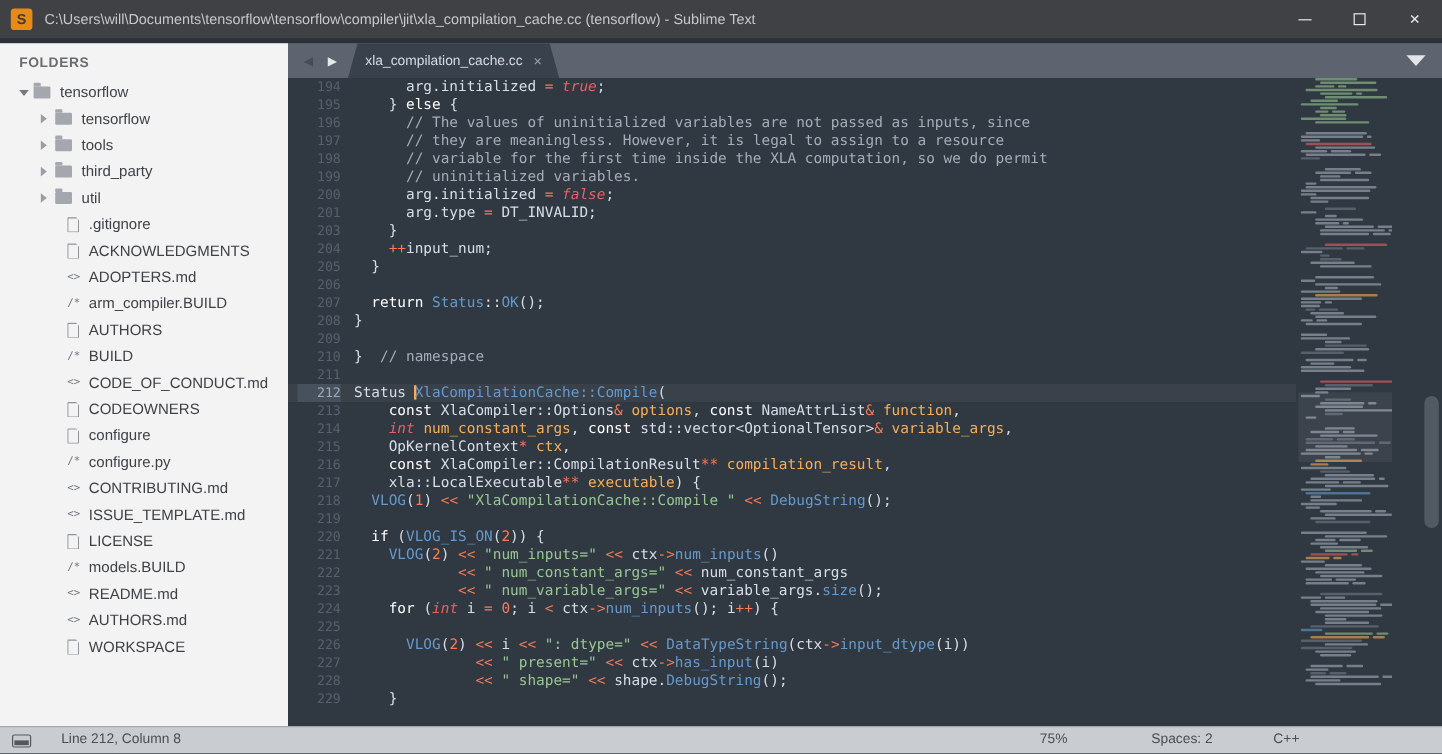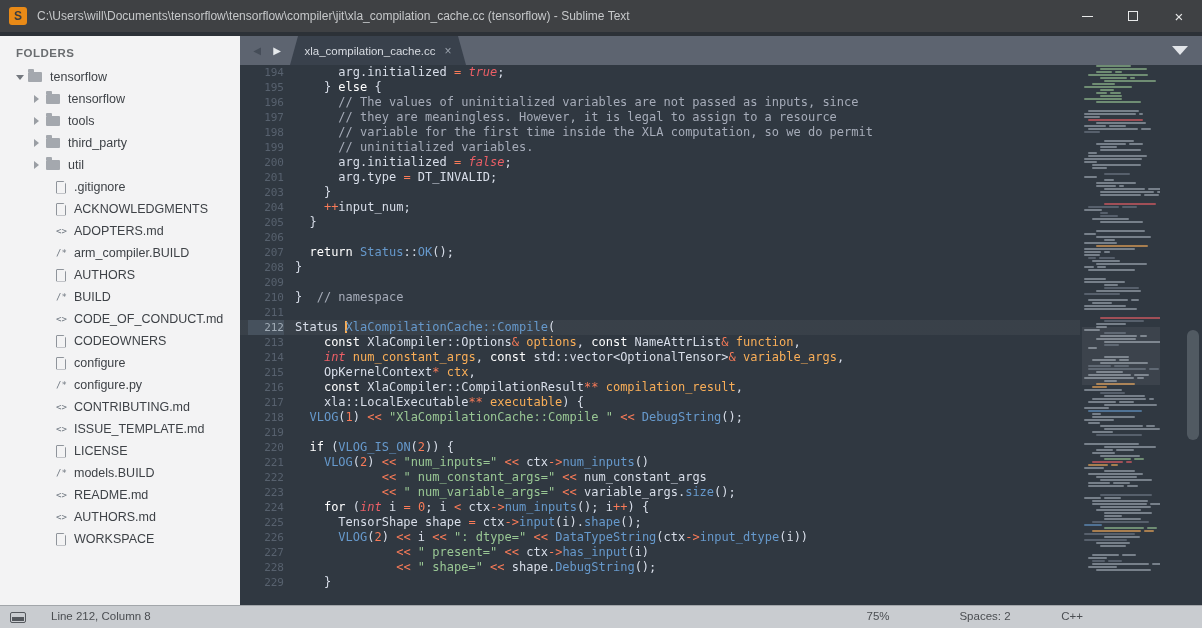--- a/index.html
+++ b/index.html
@@ -227,21 +227,21 @@
       <div class="line"><span class="ln">215</span><span class="lcode"><span class="tk-t">    OpKernelContext</span><span class="tk-o">*</span><span class="tk-p"> ctx</span><span class="tk-t">,</span></span></div>
       <div class="line"><span class="ln">216</span><span class="lcode"><span class="tk-t">    </span><span class="tk-k">const</span><span class="tk-t"> XlaCompiler::CompilationResult</span><span class="tk-o">**</span><span class="tk-p"> compilation_result</span><span class="tk-t">,</span></span></div>
       <div class="line"><span class="ln">217</span><span class="lcode"><span class="tk-t">    xla::LocalExecutable</span><span class="tk-o">**</span><span class="tk-p"> executable</span><span class="tk-t">) {</span></span></div>
       <div class="line"><span class="ln">218</span><span class="lcode"><span class="tk-t">  </span><span class="tk-f">VLOG</span><span class="tk-t">(</span><span class="tk-n">1</span><span class="tk-t">) </span><span class="tk-o">&lt;&lt;</span><span class="tk-t"> </span><span class="tk-s">"XlaCompilationCache::Compile "</span><span class="tk-t"> </span><span class="tk-o">&lt;&lt;</span><span class="tk-t"> </span><span class="tk-f">DebugString</span><span class="tk-t">();</span></span></div>
       <div class="line"><span class="ln">219</span><span class="lcode"><span class="tk-t"></span></span></div>
       <div class="line"><span class="ln">220</span><span class="lcode"><span class="tk-t">  </span><span class="tk-k">if</span><span class="tk-t"> (</span><span class="tk-f">VLOG_IS_ON</span><span class="tk-t">(</span><span class="tk-n">2</span><span class="tk-t">)) {</span></span></div>
       <div class="line"><span class="ln">221</span><span class="lcode"><span class="tk-t">    </span><span class="tk-f">VLOG</span><span class="tk-t">(</span><span class="tk-n">2</span><span class="tk-t">) </span><span class="tk-o">&lt;&lt;</span><span class="tk-t"> </span><span class="tk-s">"num_inputs="</span><span class="tk-t"> </span><span class="tk-o">&lt;&lt;</span><span class="tk-t"> ctx</span><span class="tk-o">-&gt;</span><span class="tk-f">num_inputs</span><span class="tk-t">()</span></span></div>
       <div class="line"><span class="ln">222</span><span class="lcode"><span class="tk-t">            </span><span class="tk-o">&lt;&lt;</span><span class="tk-t"> </span><span class="tk-s">" num_constant_args="</span><span class="tk-t"> </span><span class="tk-o">&lt;&lt;</span><span class="tk-t"> num_constant_args</span></span></div>
       <div class="line"><span class="ln">223</span><span class="lcode"><span class="tk-t">            </span><span class="tk-o">&lt;&lt;</span><span class="tk-t"> </span><span class="tk-s">" num_variable_args="</span><span class="tk-t"> </span><span class="tk-o">&lt;&lt;</span><span class="tk-t"> variable_args.</span><span class="tk-f">size</span><span class="tk-t">();</span></span></div>
       <div class="line"><span class="ln">224</span><span class="lcode"><span class="tk-t">    </span><span class="tk-k">for</span><span class="tk-t"> (</span><span class="tk-ki">int</span><span class="tk-t"> i </span><span class="tk-o">=</span><span class="tk-t"> </span><span class="tk-n">0</span><span class="tk-t">; i </span><span class="tk-o">&lt;</span><span class="tk-t"> ctx</span><span class="tk-o">-&gt;</span><span class="tk-f">num_inputs</span><span class="tk-t">(); i</span><span class="tk-o">++</span><span class="tk-t">) {</span></span></div>
-      <div class="line"><span class="ln">225</span><span class="lcode"><span class="tk-t">      TensorShape shape </span><span class="tk-o">=</span><span class="tk-t"> ctx</span><span class="tk-o">-&gt;</span><span class="tk-f">input</span><span class="tk-t">(i).</span><span class="tk-f">shape</span><span class="tk-t">();</span></span></div>
+      <div class="line"><span class="ln">225</span></div>
       <div class="line"><span class="ln">226</span><span class="lcode"><span class="tk-t">      </span><span class="tk-f">VLOG</span><span class="tk-t">(</span><span class="tk-n">2</span><span class="tk-t">) </span><span class="tk-o">&lt;&lt;</span><span class="tk-t"> i </span><span class="tk-o">&lt;&lt;</span><span class="tk-t"> </span><span class="tk-s">": dtype="</span><span class="tk-t"> </span><span class="tk-o">&lt;&lt;</span><span class="tk-t"> </span><span class="tk-f">DataTypeString</span><span class="tk-t">(ctx</span><span class="tk-o">-&gt;</span><span class="tk-f">input_dtype</span><span class="tk-t">(i))</span></span></div>
       <div class="line"><span class="ln">227</span><span class="lcode"><span class="tk-t">              </span><span class="tk-o">&lt;&lt;</span><span class="tk-t"> </span><span class="tk-s">" present="</span><span class="tk-t"> </span><span class="tk-o">&lt;&lt;</span><span class="tk-t"> ctx</span><span class="tk-o">-&gt;</span><span class="tk-f">has_input</span><span class="tk-t">(i)</span></span></div>
       <div class="line"><span class="ln">228</span><span class="lcode"><span class="tk-t">              </span><span class="tk-o">&lt;&lt;</span><span class="tk-t"> </span><span class="tk-s">" shape="</span><span class="tk-t"> </span><span class="tk-o">&lt;&lt;</span><span class="tk-t"> shape.</span><span class="tk-f">DebugString</span><span class="tk-t">();</span></span></div>
       <div class="line"><span class="ln">229</span><span class="lcode"><span class="tk-t">    }</span></span></div>
     </div>
   <div id="minimap">
       <div class="mrow">
         <span class="mbar" style="background: rgb(153, 199, 148); margin-left: 14px; width: 35.0306px;"></span>
       </div>
       <div class="mrow">

